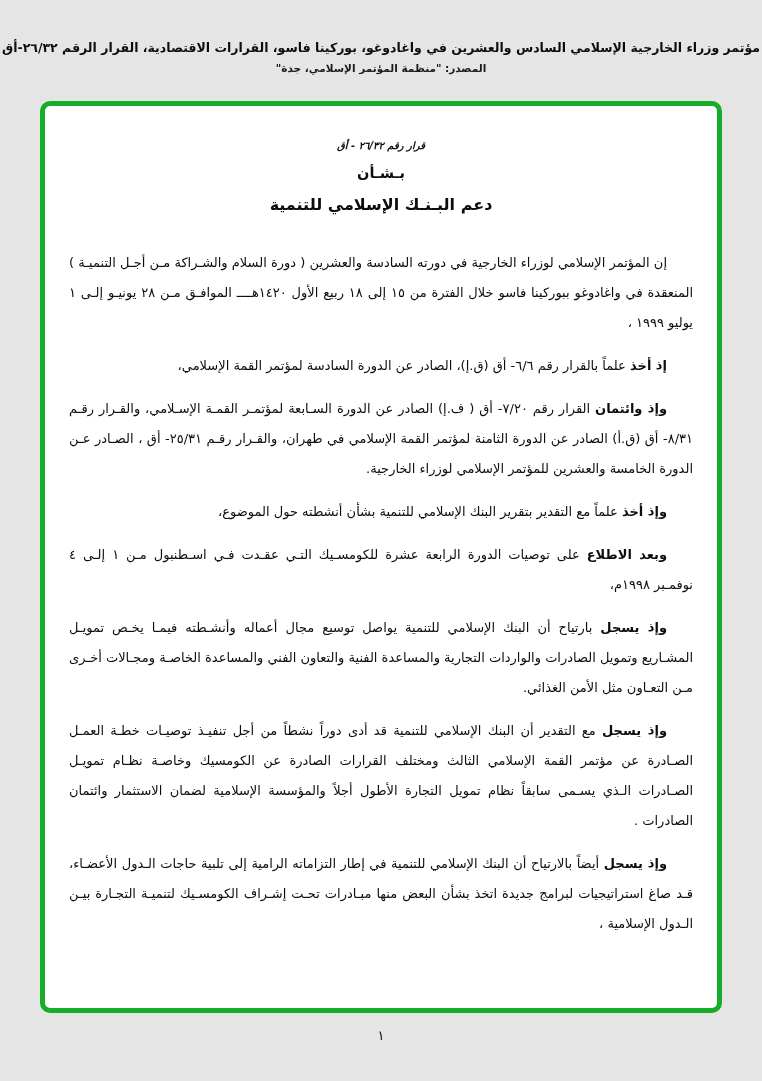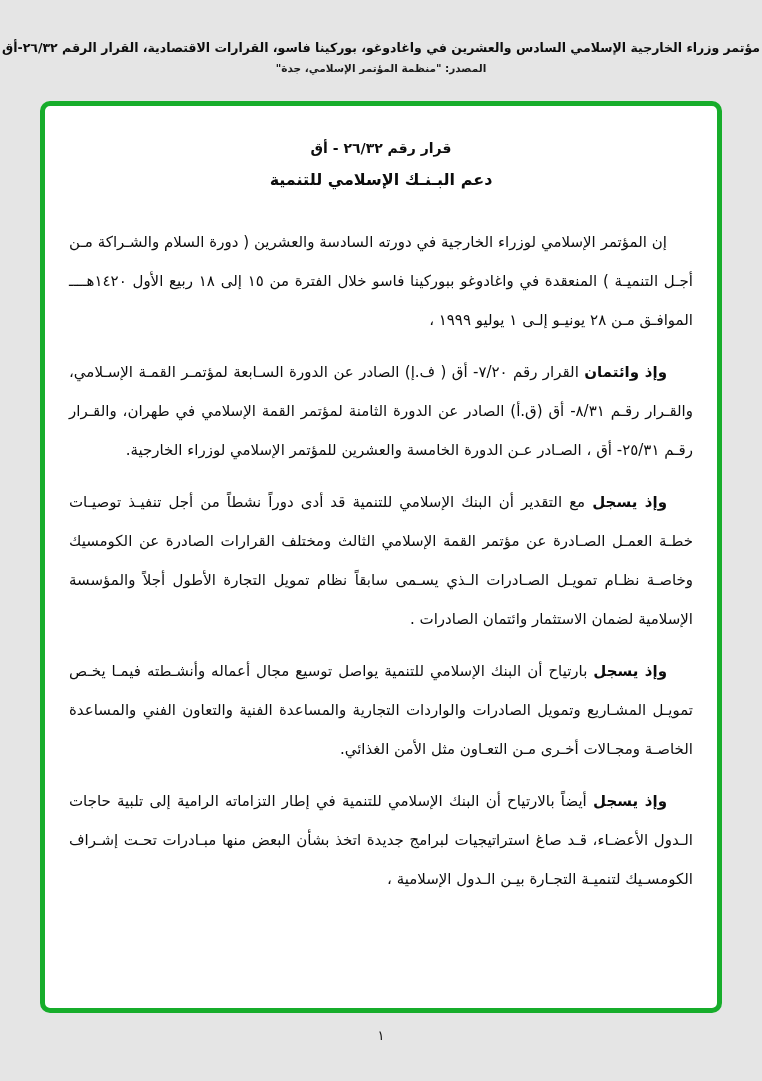--- a/index.html
+++ b/index.html
@@ -43,35 +43,36 @@
     border-radius: 10px;
     padding: 34px 24px 10px 24px;
     overflow: hidden;
     background: #ffffff;
   }
   .title-block {
     text-align: center;
     font-weight: bold;
   }
   .title-line1 {
-    font-size: 14px;
+    font-size: 10px;
     margin-bottom: 14px;
+    font-style: italic;
   }
   .title-line2 {
     font-size: 14.5px;
     margin-bottom: 14px;
   }
   .title-line3 {
     font-size: 16px;
     text-align: center;
   }
   .doc-body {
     margin-top: 34px;
-    font-size: 15px;
-    line-height: 39px;
+    font-size: 13px;
+    line-height: 30px;
     text-align: justify;
   }
   .doc-body p {
     margin: 0 0 13px 0;
     text-indent: 26px;
   }
   .doc-body p strong {
     font-weight: bold;
   }
   .page-number {
@@ -87,28 +88,32 @@
 <div class="page">
 
   <div class="header-citation">مؤتمر وزراء الخارجية الإسلامي السادس والعشرين في واغادوغو، بوركينا فاسو، القرارات الاقتصادية، القرار الرقم ٢٦/٣٢-أق</div>
 
   <div class="header-source">المصدر:  "منظمة المؤتمر الإسلامي، جدة"</div>
 
   <div class="doc-box">
 
     <div class="title-block">
       <div class="title-line1">قرار رقم ٢٦/٣٢ - أق</div>
+      <div class="title-line2">بـشـأن</div>
       <div class="title-line3">دعم البـنـك الإسلامي للتنمية</div>
     </div>
 
     <div class="doc-body">
       <p><strong></strong><span>إن المؤتمر الإسلامي لوزراء الخارجية في دورته السادسة والعشرين ( دورة السلام والشـراكة مـن أجـل التنميـة ) المنعقدة في واغادوغو ببوركينا فاسو خلال الفترة من ١٥ إلى ١٨ ربيع الأول ١٤٢٠هــــ الموافـق مـن ٢٨ يونيـو إلـى ١ يوليو ١٩٩٩ ،</span></p>
+      <p><strong>إذ أخذ</strong><span> علماً بالقرار رقم ٦/٦- أق (ق.إ)، الصادر عن الدورة السادسة لمؤتمر القمة الإسلامي،</span></p>
       <p><strong>وإذ وائتمان</strong><span> القرار رقم ٧/٢٠- أق ( ف.إ) الصادر عن الدورة السـابعة لمؤتمـر القمـة الإسـلامي، والقـرار رقـم ٨/٣١- أق (ق.أ) الصادر عن الدورة الثامنة لمؤتمر القمة الإسلامي في طهران، والقـرار رقـم ٢٥/٣١- أق ، الصـادر عـن الدورة الخامسة والعشرين للمؤتمر الإسلامي لوزراء الخارجية.</span></p>
+      <p><strong>وإذ أخذ</strong><span> علماً مع التقدير بتقرير البنك الإسلامي للتنمية بشأن أنشطته حول الموضوع،</span></p>
+      <p><strong>وبعد الاطلاع</strong><span> على توصيات الدورة الرابعة عشرة للكومسـيك التـي عقـدت فـي اسـطنبول مـن ١ إلـى ٤ نوفمـبر ١٩٩٨م،</span></p>
+      <p><strong>وإذ يسجل</strong><span> بارتياح أن البنك الإسلامي للتنمية يواصل توسيع مجال أعماله وأنشـطته فيمـا يخـص تمويـل المشـاريع وتمويل الصادرات والواردات التجارية والمساعدة الفنية والتعاون الفني والمساعدة الخاصـة ومجـالات أخـرى مـن التعـاون مثل الأمن الغذائي.</span></p>
       <p><strong>وإذ يسجل</strong><span> مع التقدير أن البنك الإسلامي للتنمية قد أدى دوراً نشطاً من أجل تنفيـذ توصيـات خطـة العمـل الصـادرة عن مؤتمر القمة الإسلامي الثالث ومختلف القرارات الصادرة عن الكومسيك وخاصـة نظـام تمويـل الصـادرات الـذي يسـمى سابقاً نظام تمويل التجارة الأطول أجلاً والمؤسسة الإسلامية لضمان الاستثمار وائتمان الصادرات .</span></p>
-      <p><strong>وإذ يسجل</strong><span> بارتياح أن البنك الإسلامي للتنمية يواصل توسيع مجال أعماله وأنشـطته فيمـا يخـص تمويـل المشـاريع وتمويل الصادرات والواردات التجارية والمساعدة الفنية والتعاون الفني والمساعدة الخاصـة ومجـالات أخـرى مـن التعـاون مثل الأمن الغذائي.</span></p>
       <p><strong>وإذ يسجل</strong><span> أيضاً بالارتياح أن البنك الإسلامي للتنمية في إطار التزاماته الرامية إلى تلبية حاجات الـدول الأعضـاء، قـد صاغ استراتيجيات لبرامج جديدة اتخذ بشأن البعض منها مبـادرات تحـت إشـراف الكومسـيك لتنميـة التجـارة بيـن الـدول الإسلامية ،</span></p>
     </div>
 
   </div>
 
   <div class="page-number">١</div>
 
 </div>
 
 </body></html>

